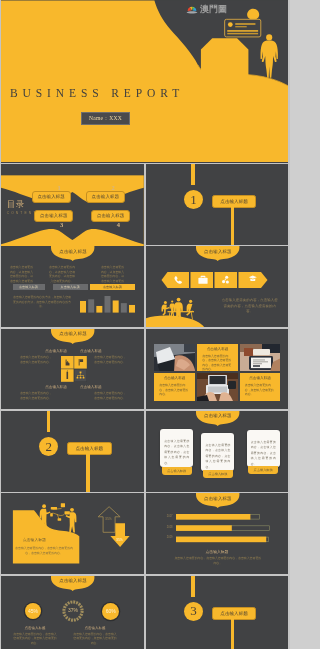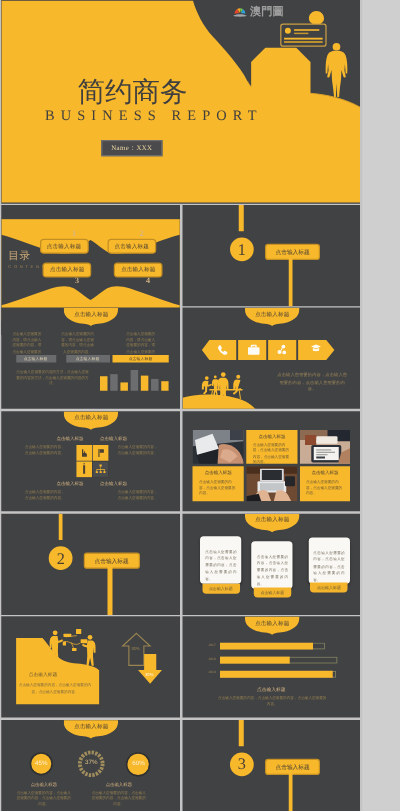--- a/index.html
+++ b/index.html
@@ -20,21 +20,21 @@
   .s-r5r{left:145.8px;top:493.2px;width:142.3px;height:80.8px;}
   .s-r6l{left:1px;top:575.5px;width:142.8px;height:80.8px;}
   .s-r6r{left:145.8px;top:575.5px;width:142.3px;height:80.8px;}
   .abs{position:absolute;}
   .fill{position:absolute;left:0;top:0;width:100%;height:100%;}
   svg{display:block;}
 
   
   .cover-title{position:absolute;left:61px;top:63px;font-size:22px;line-height:22px;color:#3f3f3f;
     letter-spacing:0px;font-family:"Liberation Sans","DejaVu Sans",sans-serif;font-weight:400;}
-  .cover-sub{position:absolute;left:35px;top:87px;font-size:11.5px;line-height:12px;color:#3f3f3f;
+  .cover-sub{position:absolute;left:9px;top:87px;font-size:11.5px;line-height:12px;color:#3f3f3f;
     letter-spacing:4.9px;font-family:"Liberation Serif","DejaVu Serif",serif;}
   .cover-name{position:absolute;left:80px;top:112px;width:47px;height:11px;background:#4a4a4c;
     border:1px solid #6e6e6e;color:#efd9a4;font-size:5.5px;letter-spacing:.3px;
     display:flex;align-items:center;justify-content:center;
     font-family:"Liberation Serif","DejaVu Serif",serif;}
   .wm{position:absolute;left:185px;top:3px;display:flex;align-items:center;gap:2px;}
   .wm-txt{font-size:9px;color:#9e9e9e;letter-spacing:0;line-height:10px;font-weight:bold;}
 </style>
 </head>
 <body>
@@ -140,21 +140,20 @@
       <circle cx="271" cy="37.2" r="3.1"></circle>
       <path d="M268.6,40.4 C266.2,41 264.4,41.9 263.5,44.5 C262.5,47.3 262.2,51.5 262.2,55.2
                L262.3,58.9 L263.6,58.9 L264.2,51.1 L264.6,56.4 L263.5,61.3 C263.4,62.2 265.1,62.5 265.4,61.5
                L267,55.9 L267.2,60.3 C267.2,63.5 267.6,66 268.2,70.1 L269,77.9 L270.5,77.9
                L271,66.5 L271.6,77.9 L273.1,77.9 L273.8,70.1 C274.4,66 274.8,63.5 274.8,60.3
                L275,55.9 L276.6,61.5 C276.9,62.5 278.6,62.2 278.5,61.3 L277.4,56.4 L277.8,51.1
                L278.4,58.9 L279.7,58.9 L279.8,55.2 C279.8,51.5 279.5,47.3 278.5,44.5
                C277.6,41.9 275.8,41 273.4,40.4 Z"></path>
     </g>
   </svg>
-  <div class="cover-title">简约商务</div>
   <div class="cover-sub">BUSINESS REPORT</div>
   <div class="cover-name">Name：XXX</div>
   <div class="wm">
     <svg width="12" height="12" viewBox="0 0 26 26">
       <path d="M3.5,17.5 A9.5,9.5 0 0,1 8,9.3 L11.5,16 Z" fill="#e8452c"></path>
       <path d="M8,9.3 A9.5,9.5 0 0,1 13,8 L13,16 Z" fill="#f5a623"></path>
       <path d="M13,8 A9.5,9.5 0 0,1 18,9.3 L14.5,16 Z" fill="#7ac943"></path>
       <path d="M18,9.3 A9.5,9.5 0 0,1 22.5,17.5 L14.5,16 Z" fill="#2e9fd4"></path>
       <path d="M1,21 C6,17 20,17 25,21 C20,23 6,23 1,21 Z" fill="#a3a8ad"></path>
     </svg>

